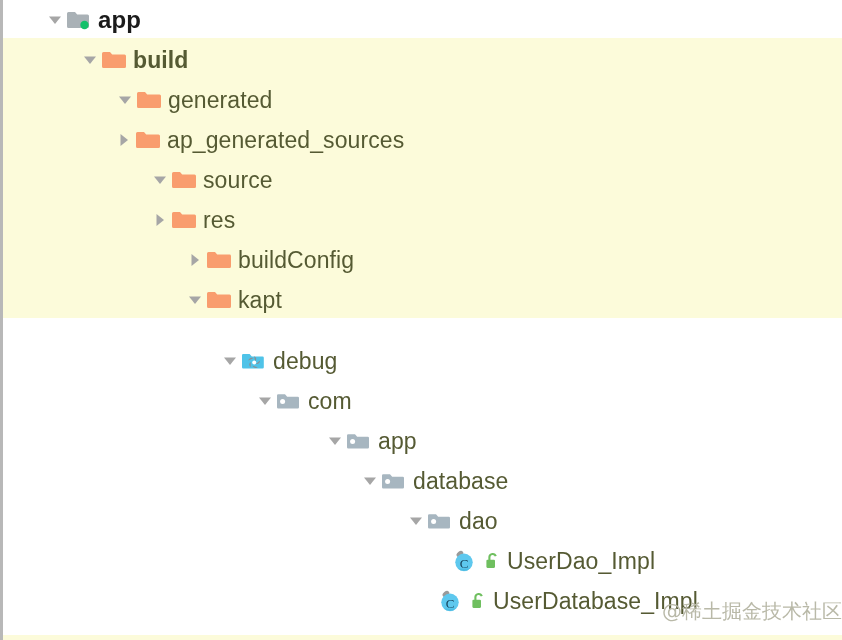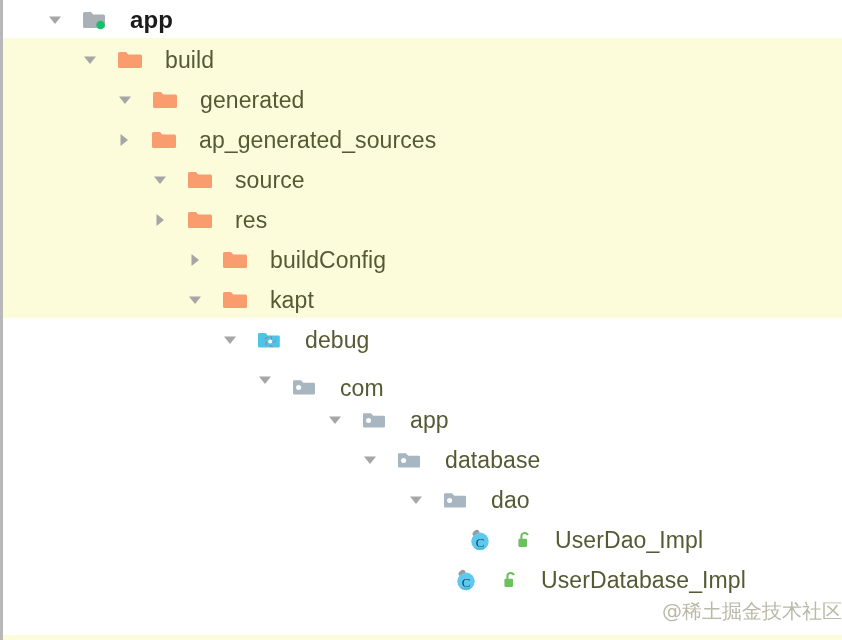--- a/index.html
+++ b/index.html
@@ -58,21 +58,20 @@
     position: relative;
     z-index: 2;
   }
 
   .tree-row {
     position: relative;
     height: 40px;
     display: flex;
     align-items: center;
     white-space: nowrap;
-    gap: 16px;
   }
 
   .twisty {
     width: 22px;
     height: 40px;
     flex: 0 0 22px;
     display: flex;
     align-items: center;
     justify-content: center;
   }
@@ -142,21 +141,21 @@
           </svg>
         </span>
         <span class="node-icon">
           <svg width="26" height="22" viewBox="0 0 26 22">
             <path d="M1 4.5 A1.5 1.5 0 0 1 2.5 3 H9 l2.2 2.6 H21.5 A1.5 1.5 0 0 1 23 7.1 V17.5 A1.5 1.5 0 0 1 21.5 19 H2.5 A1.5 1.5 0 0 1 1 17.5 Z" fill="#a9b1b6"></path>
             <circle cx="18.5" cy="16" r="4.2" fill="#14c06a"></circle>
           </svg>
         </span>
         <span class="node-label">app</span>
       </div>
-      <div class="tree-row" style="padding-left: 79px;">
+      <div class="tree-row" style="padding-left: 79px; font-weight: bold;">
         <span class="twisty">
           <svg width="18" height="18" viewBox="0 0 18 18">
             <polygon points="3,5.5 15,5.5 9,13" fill="#a6a6a6"></polygon>
           </svg>
         </span>
         <span class="node-icon">
           <svg width="26" height="22" viewBox="0 0 26 22">
             <path d="M1 4.5 A1.5 1.5 0 0 1 2.5 3 H9 l2.2 2.6 H23.5 A1.5 1.5 0 0 1 25 7.1 V17.5 A1.5 1.5 0 0 1 23.5 19 H2.5 A1.5 1.5 0 0 1 1 17.5 Z" fill="#f99d6e"></path>
           </svg>
         </span>
@@ -233,42 +232,42 @@
             <polygon points="3,5.5 15,5.5 9,13" fill="#a6a6a6"></polygon>
           </svg>
         </span>
         <span class="node-icon">
           <svg width="26" height="22" viewBox="0 0 26 22">
             <path d="M1 4.5 A1.5 1.5 0 0 1 2.5 3 H9 l2.2 2.6 H23.5 A1.5 1.5 0 0 1 25 7.1 V17.5 A1.5 1.5 0 0 1 23.5 19 H2.5 A1.5 1.5 0 0 1 1 17.5 Z" fill="#f99d6e"></path>
           </svg>
         </span>
         <span class="node-label">kapt</span>
       </div>
-      <div class="tree-row" style="padding-left: 219px;">
+      <div class="tree-row" style="padding-left: 219px; margin-top: 21px;">
         <span class="twisty">
           <svg width="18" height="18" viewBox="0 0 18 18">
             <polygon points="3,5.5 15,5.5 9,13" fill="#a6a6a6"></polygon>
           </svg>
         </span>
         <span class="node-icon">
           <svg width="26" height="22" viewBox="0 0 26 22">
             <path d="M1 5.2 A1.2 1.2 0 0 1 2.2 4 H8.6 l2.2 2.5 H21.6 A1.2 1.2 0 0 1 22.8 7.7 V17.2 A1.2 1.2 0 0 1 21.6 18.4 H2.2 A1.2 1.2 0 0 1 1 17.2 Z" fill="#4fc3e8"></path>
             <g fill="#8b8f93" transform="translate(13.2,12.4)">
               <circle cx="0" cy="0" r="2.0" fill="#ffffff"></circle>
               <path d="M0,-6.2 C2.2,-5.4 2.6,-2.6 0.9,-1.3 Z"></path>
               <path d="M5.9,-1.9 C5.9,0.5 3.6,2.2 1.7,1.5 Z"></path>
               <path d="M3.6,4.9 C1.7,6.3 -1.0,5.4 -1.6,3.4 Z"></path>
               <path d="M-3.6,4.9 C-5.5,3.5 -5.3,0.7 -3.5,-0.3 Z"></path>
               <path d="M-5.9,-1.9 C-5.2,-4.2 -2.6,-5.3 -0.9,-4.1 Z"></path>
             </g>
           </svg>
         </span>
         <span class="node-label">debug</span>
       </div>
-      <div class="tree-row" style="padding-left: 254px; align-items: flex-end;">
+      <div class="tree-row" style="padding-left: 254px;">
         <span class="twisty">
           <svg width="18" height="18" viewBox="0 0 18 18">
             <polygon points="3,5.5 15,5.5 9,13" fill="#a6a6a6"></polygon>
           </svg>
         </span>
         <span class="node-icon">
           <svg width="26" height="22" viewBox="0 0 26 22">
             <path d="M1 5.5 A1.2 1.2 0 0 1 2.2 4.3 H9 l2.2 2.5 H21.8 A1.2 1.2 0 0 1 23 8 V17.3 A1.2 1.2 0 0 1 21.8 18.5 H2.2 A1.2 1.2 0 0 1 1 17.3 Z" fill="#a7b6c0"></path>
             <circle cx="6.6" cy="11.6" r="2.5" fill="#ffffff"></circle>
           </svg>

